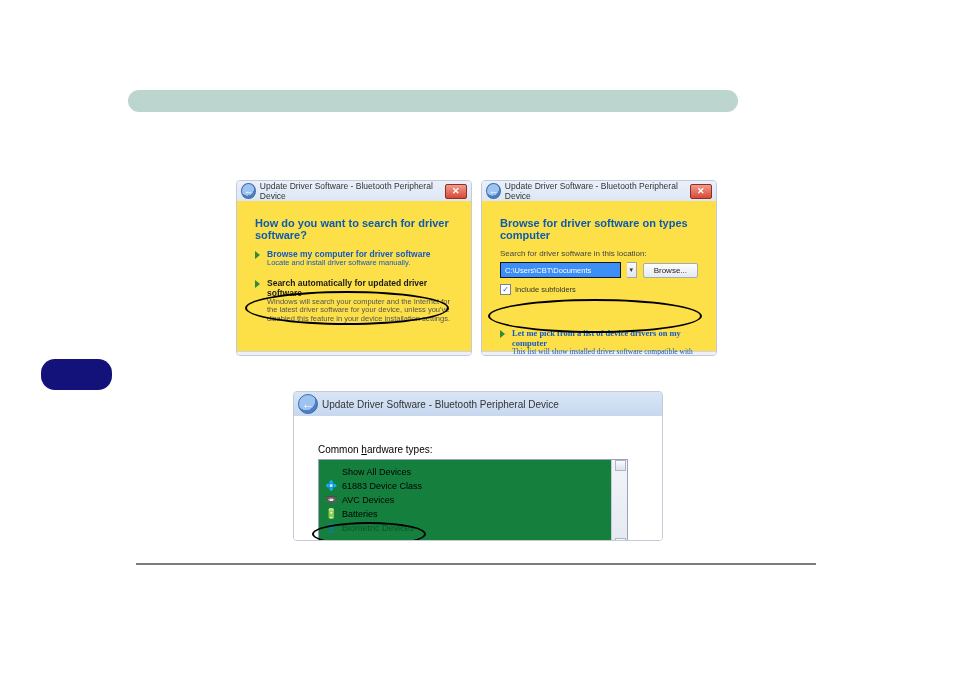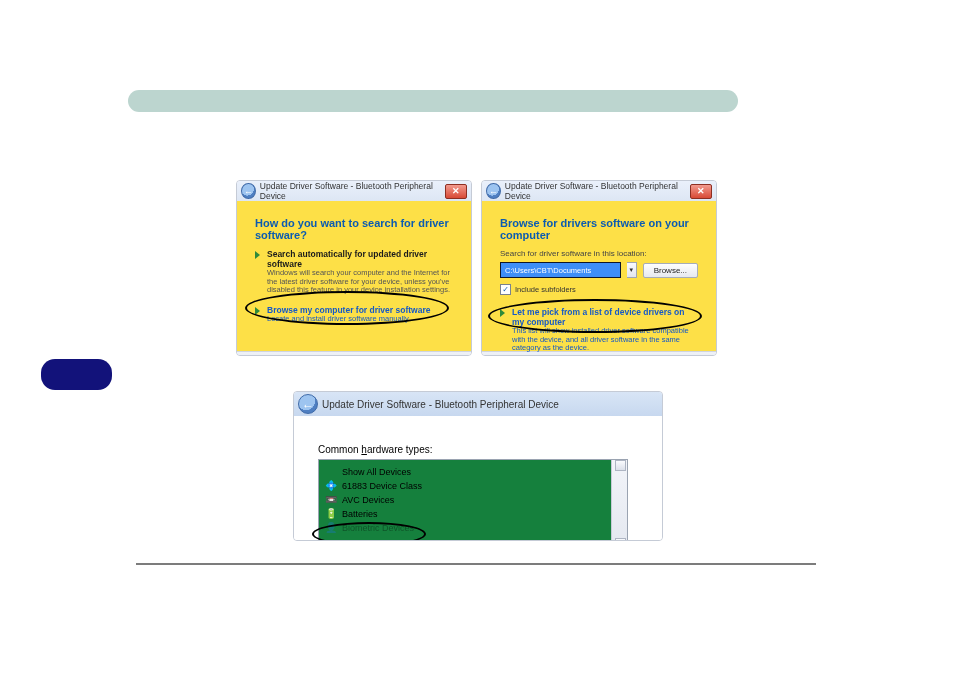--- a/index.html
+++ b/index.html
@@ -203,27 +203,27 @@
       <span class="back-btn">←</span>
       <span>Update Driver Software - Bluetooth Peripheral Device</span>
     </span>
     <span class="close-btn">✕</span>
   </div>
 
   <div class="body" style="height:126px; position:relative;">
     <h2 class="heading-link">How do you want to search for driver software?</h2>
 
     <div class="opt-block">
+      <div class="opt-title link-blue">Browse my computer for driver software</div>
+      <div class="opt-desc link-blue small">Locate and install driver software manually.</div>
+    </div>
+
+    <div class="opt-block">
       <div class="opt-title">Search automatically for updated driver software</div>
       <div class="opt-desc">Windows will search your computer and the Internet for the latest driver software for your device, unless you've disabled this feature in your device installation settings.</div>
-    </div>
-
-    <div class="opt-block">
-      <div class="opt-title link-blue">Browse my computer for driver software</div>
-      <div class="opt-desc link-blue small">Locate and install driver software manually.</div>
     </div>
 
     <div class="circle-oval" style="left:8px; top:90px; width:200px; height:30px;"></div>
   </div>
 
   <div class="bottom-bar">
     
   </div>
 </div>
 
@@ -231,36 +231,36 @@
 
   <div class="titlebar">
     <span class="title-left">
       <span class="back-btn">←</span>
       <span>Update Driver Software - Bluetooth Peripheral Device</span>
     </span>
     <span class="close-btn">✕</span>
   </div>
 
   <div class="body" style="height:126px; position:relative;">
-    <h2 class="heading-link">Browse for drivers software on your computer</h2>
+    <h2 class="heading-link">Browse for driver software on types computer</h2>
 
     <div class="sub-small">Search for driver software in this location:</div>
 
     <div class="path-box">
       <span class="path-input">C:\Users\CBT\Documents</span>
       <span class="dd-arrow">▾</span>
       <span class="btn7">Browse...</span>
     </div>
 
     <div class="chk">
       <span class="box">✓</span>
       <span>Include subfolders</span>
     </div>
 
-    <div class="opt-block" style="margin-top:12px;">
+    <div class="opt-block" style="margin-top:33px;font-family:Liberation Serif, serif;">
       <div class="opt-title link-blue">Let me pick from a list of device drivers on my computer</div>
       <div class="opt-desc  link-blue small" style="max-width:190px;">This list will show installed driver software compatible with the device, and all driver software in the same category as the device.</div>
     </div>
 
     <div class="circle-oval" style="left:6px; top:98px; width:210px; height:30px;"></div>
   </div>
 
   <div class="bottom-bar">
     
     

